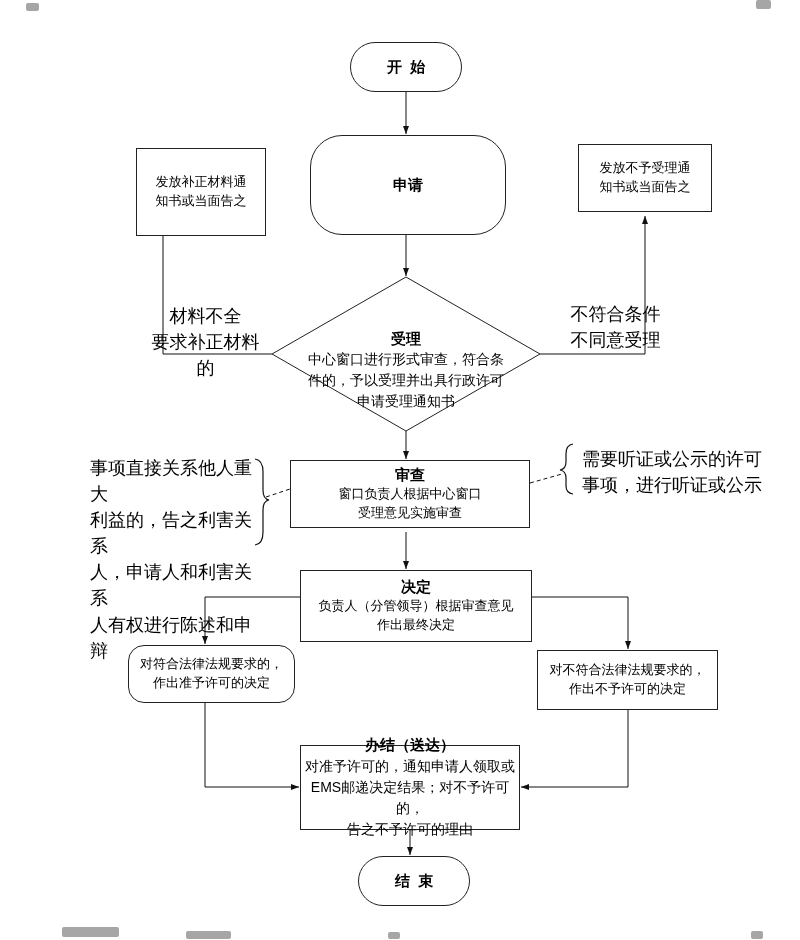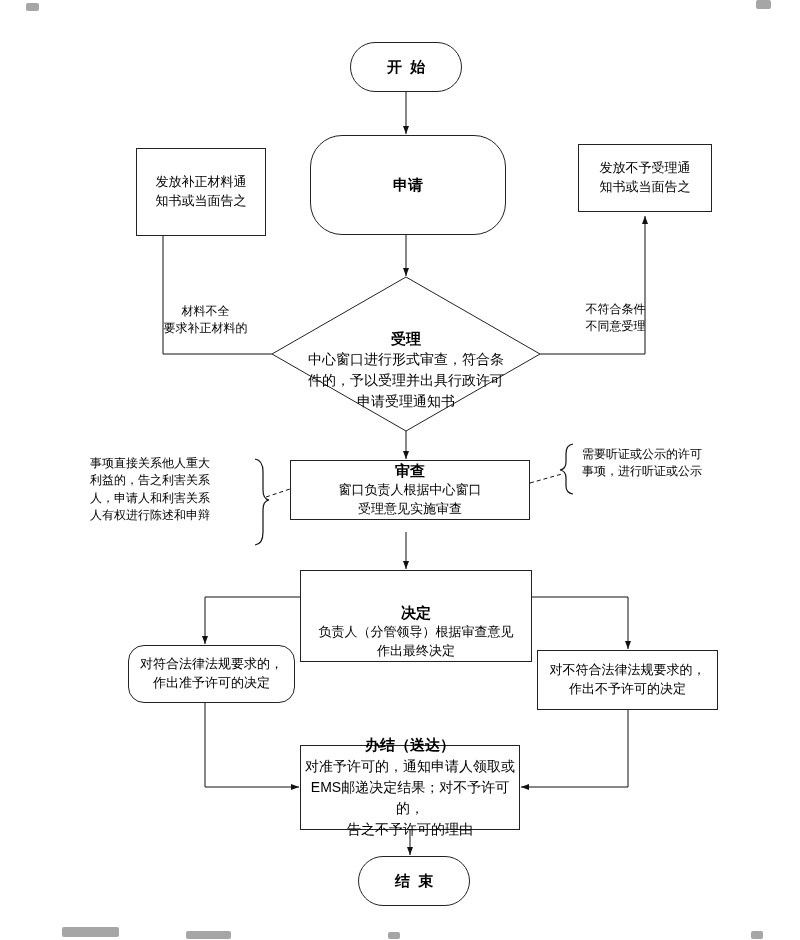--- a/index.html
+++ b/index.html
@@ -11,21 +11,21 @@
   .node{
     position:absolute;border:1px solid #222;background:#fff;box-sizing:border-box;
     display:flex;flex-direction:column;align-items:center;justify-content:center;
     text-align:center;
   }
   .terminal{border-radius:26px;}
   .terminal .node-title{letter-spacing:.55em;text-indent:.55em;}
   .node-title{font-weight:700;font-size:15px;line-height:1.35;white-space:pre-line;}
   .node-body{font-size:13px;line-height:1.45;white-space:pre-line;}
   .node-body.small{font-size:14px;line-height:1.5;}
-  .plain{position:absolute;font-size:12px;line-height:1.45;white-space:pre-line;font-family:Liberation Serif, serif;}
+  .plain{position:absolute;font-size:18px;line-height:1.45;white-space:pre-line;font-family:Liberation Serif, serif;}
   .center{text-align:center;}
   .diamond-text{position:absolute;text-align:center;margin-top:17px;}
   .smudge{position:absolute;background:#3a3a3a;opacity:.45;border-radius:2px;}
 </style>
 </head>
 <body>
 
 <div class="canvas">
 
   <svg class="wires" viewBox="0 0 800 940">
@@ -79,34 +79,34 @@
     <div class="node-body small">中心窗口进行形式审查，符合条
 件的，予以受理并出具行政许可
 申请受理通知书</div>
   </div>
 
   <div class="plain center" style="left:148px;top:303px;width:115px;">材料不全
 要求补正材料的</div>
   <div class="plain center" style="left:568px;top:301px;width:95px;">不符合条件
 不同意受理</div>
 
-  <div class="node" style="left:290px;top:460px;width:240px;height:60px;">
+  <div class="node" style="left:290px;top:460px;width:240px;height:68px;">
     <div class="node-title">审查</div>
     <div class="node-body">窗口负责人根据中心窗口
 受理意见实施审查</div>
   </div>
 
   <div class="plain" style="left:90px;top:455px;width:166px;">事项直接关系他人重大
 利益的，告之利害关系
 人，申请人和利害关系
 人有权进行陈述和申辩</div>
   <div class="plain" style="left:582px;top:446px;width:180px;">需要听证或公示的许可
 事项，进行听证或公示</div>
 
-  <div class="node" style="left:300px;top:570px;width:232px;height:92px;justify-content:flex-end;">
+  <div class="node" style="left:300px;top:570px;width:232px;height:72px;">
     <div class="node-title">决定</div>
     <div class="node-body">负责人（分管领导）根据审查意见
 作出最终决定</div>
   </div>
 
   <div class="node" style="left:128px;top:645px;width:167px;height:58px;border-radius:16px;">
     <div class="node-body">对符合法律法规要求的，
 作出准予许可的决定</div>
   </div>
 

